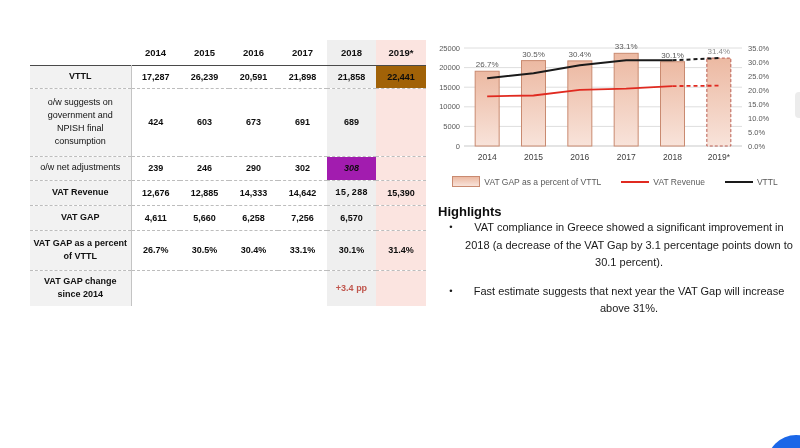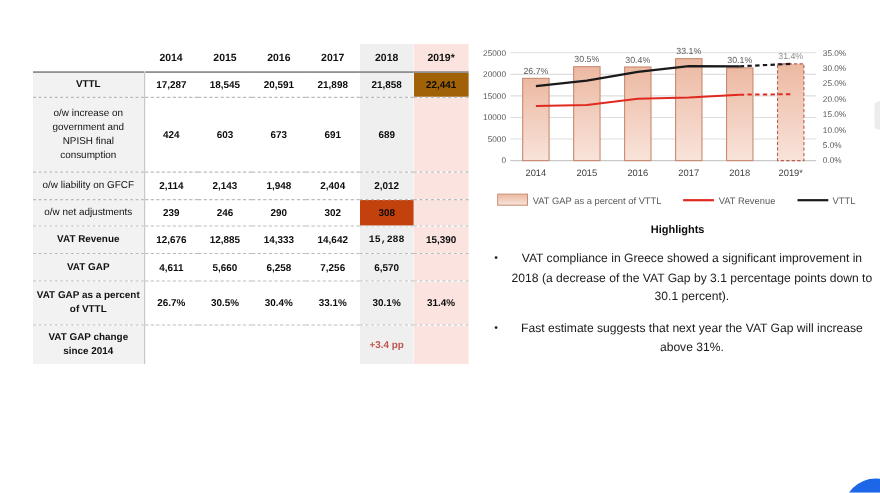--- a/index.html
+++ b/index.html
@@ -21,21 +21,21 @@
   .boldlbl{font-weight:bold;}
   
   .chart-wrap{position:absolute;left:434px;top:38px;width:362px;height:136px;}
   .legend{position:absolute;left:434px;top:176px;width:362px;display:flex;justify-content:center;
           align-items:center;gap:20px;font-size:8.5px;color:#595959;}
   .legend-item{display:flex;align-items:center;gap:4px;}
   .swatch-bar{width:26px;height:9px;border:1px solid #c98a70;background:linear-gradient(#ecb9a2,#f8e3da);}
   .swatch-line{width:28px;height:0;border-top:2px solid #000;}
   
   .highlights{position:absolute;left:438px;top:204px;width:356px;}
-  .highlights h3{margin:0 0 12px 0;font-size:10px;text-align:center;color:#0d0d0d;}
+  .highlights h3{margin:0 0 0 0;font-size:13px;text-align:left;color:#0d0d0d;}
   .bullet-row{display:flex;margin-bottom:11px;}
   .bullet-dot{width:26px;text-align:center;font-size:9.5px;line-height:1.6;color:#1a1a1a;flex:0 0 26px;}
   .bullet-text{flex:1;text-align:center;font-size:11px;line-height:1.6;color:#1a1a1a;}
   
   .fab{position:absolute;left:767px;top:435px;width:58px;height:58px;border-radius:50%;background:#1b67e8;cursor:pointer;}
   .scroll-pill{position:absolute;left:795px;top:92px;width:8px;height:26px;border-radius:4px;background:#ececec;}
   svg text{font-family:"Liberation Sans",sans-serif;}
 </style>
 </head>
 <body>
@@ -61,51 +61,42 @@
           <th>2016</th>
           <th>2017</th>
           <th style="background: rgb(239, 239, 239);">2018</th>
           <th style="background: rgb(251, 228, 224);">2019*</th>
         </tr>
       </thead>
     <tbody>
         <tr style="height: 23px;">
           <td class="lblcell boldlbl">VTTL</td>
           <td class="valcell">17,287</td>
-          <td class="valcell">18,545</td>
+          <td class="valcell">26,239</td>
           <td class="valcell">20,591</td>
           <td class="valcell">21,898</td>
           <td class="valcell" style="background: rgb(239, 239, 239);">21,858</td>
           <td class="valcell" style="background: #a16207;">22,441</td>
         </tr>
         <tr style="height: 68px;">
-          <td class="lblcell">o/w increase on government and NPISH final consumption</td>
+          <td class="lblcell">o/w suggests on government and NPISH final consumption</td>
           <td class="valcell">424</td>
           <td class="valcell">603</td>
           <td class="valcell">673</td>
           <td class="valcell">691</td>
           <td class="valcell" style="background: rgb(239, 239, 239);">689</td>
-          <td class="valcell" style="background: rgb(251, 228, 224);"></td>
-        </tr>
-        <tr style="height: 25px;">
-          <td class="lblcell">o/w liability on GFCF</td>
-          <td class="valcell">2,114</td>
-          <td class="valcell">2,143</td>
-          <td class="valcell">1,948</td>
-          <td class="valcell">2,404</td>
-          <td class="valcell" style="background: rgb(239, 239, 239);">2,012</td>
           <td class="valcell" style="background: rgb(251, 228, 224);"></td>
         </tr>
         <tr style="height: 24px;">
           <td class="lblcell">o/w net adjustments</td>
           <td class="valcell">239</td>
           <td class="valcell">246</td>
           <td class="valcell">290</td>
           <td class="valcell">302</td>
-          <td class="valcell" style="background: #c2410c;">308</td>
+          <td class="valcell" style="background: #a21caf; font-style: italic;">308</td>
           <td class="valcell" style="background: rgb(251, 228, 224);"></td>
         </tr>
         <tr style="height: 25px;">
           <td class="lblcell boldlbl">VAT Revenue</td>
           <td class="valcell">12,676</td>
           <td class="valcell">12,885</td>
           <td class="valcell">14,333</td>
           <td class="valcell">14,642</td>
           <td class="valcell" style="background: rgb(239, 239, 239); font-family: Liberation Mono, monospace;">15,288</td>
           <td class="valcell" style="background: rgb(251, 228, 224);">15,390</td>

